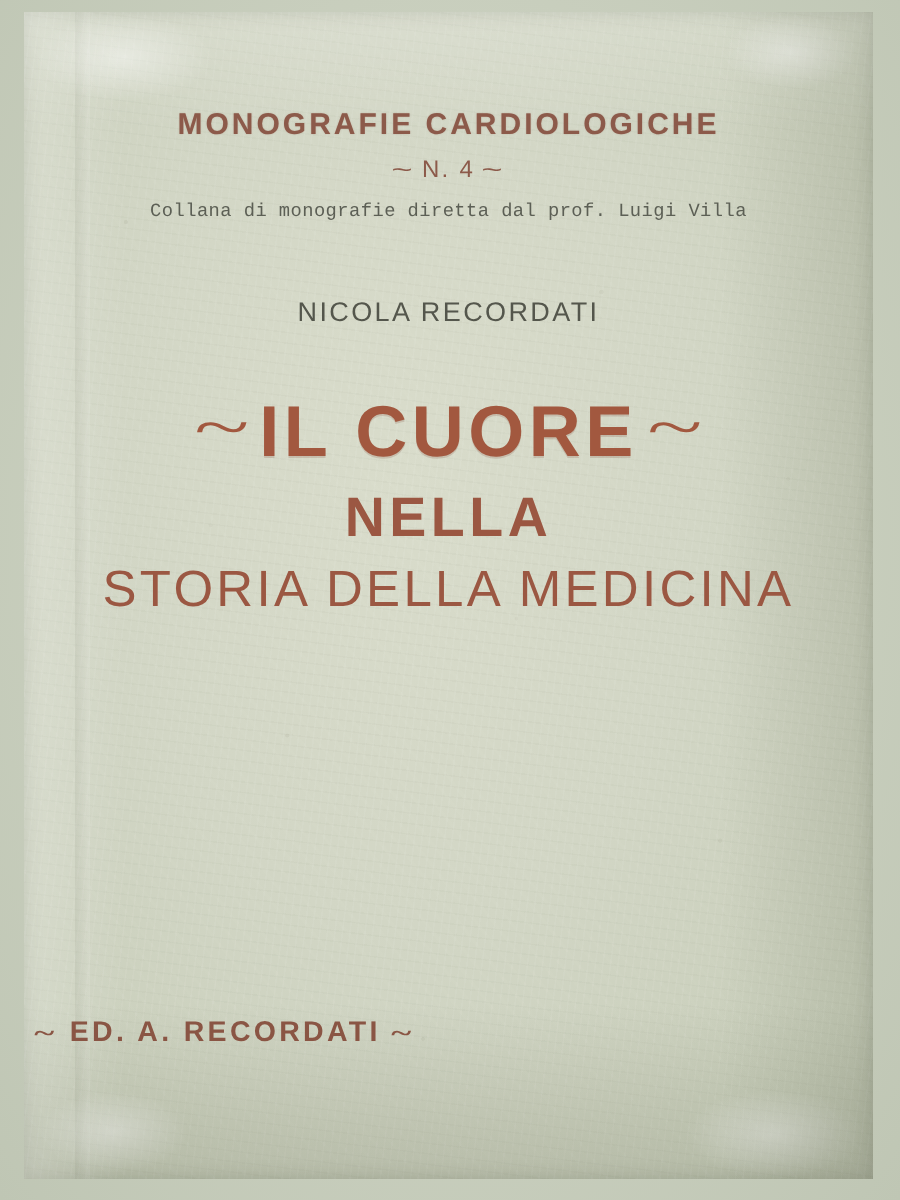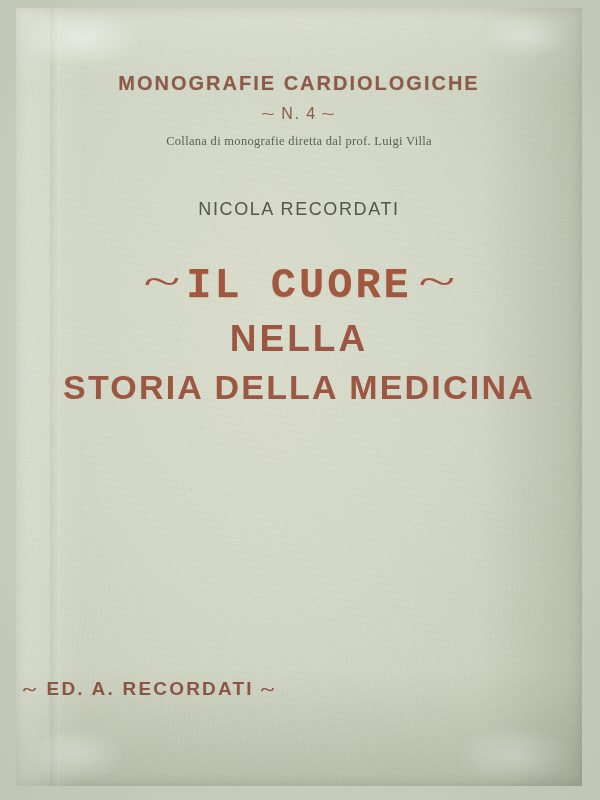--- a/index.html
+++ b/index.html
@@ -120,21 +120,21 @@
   .series-number .orn {
     color: #8c5a4a;
     font-size: 15px;
     padding: 0 7px;
     display: inline-block;
     transform: scaleX(1.6);
   }
 
   .series-editor {
     margin-top: 11px;
-    font-family: Liberation Serif, serif;
+    font-family: Liberation Mono, monospace;
     font-size: 12.5px;
     letter-spacing: 0.3px;
     color: #5c5f55;
   }
 
   .author {
     margin-top: 50px;
     font-family: "Liberation Sans", sans-serif;
     font-size: 18px;
     letter-spacing: 1.6px;
@@ -152,22 +152,22 @@
   }
 
   .main-title {
     margin-top: 42px;
     display: flex;
     align-items: center;
     justify-content: center;
     gap: 14px;
   }
   .main-title .word {
-    font-family: Liberation Mono, monospace;
-    font-size: 42px;
+    font-family: Liberation Sans, sans-serif;
+    font-size: 48px;
     font-weight: 700;
     letter-spacing: 3px;
     color: #a2583f;
     text-shadow: 0 1px 0 rgba(120,60,42,0.18);
   }
   .tilde {
     color: #a2583f;
     font-size: 40px;
     line-height: 0.6;
     display: inline-block;
@@ -181,21 +181,21 @@
     font-size: 37px;
     font-weight: 700;
     letter-spacing: 3px;
     color: #9b5742;
   }
 
   .subtitle-2 {
     margin-top: 8px;
     font-family: "Liberation Sans", sans-serif;
     font-size: 34px;
-    font-weight: 700;
+    font-weight: 400;
     letter-spacing: 2.2px;
     color: #9b5742;
   }
 
   .publisher {
     position: absolute;
     left: 0;
     right: 0;
     bottom: 86px;
     font-family: "Liberation Sans", sans-serif;

